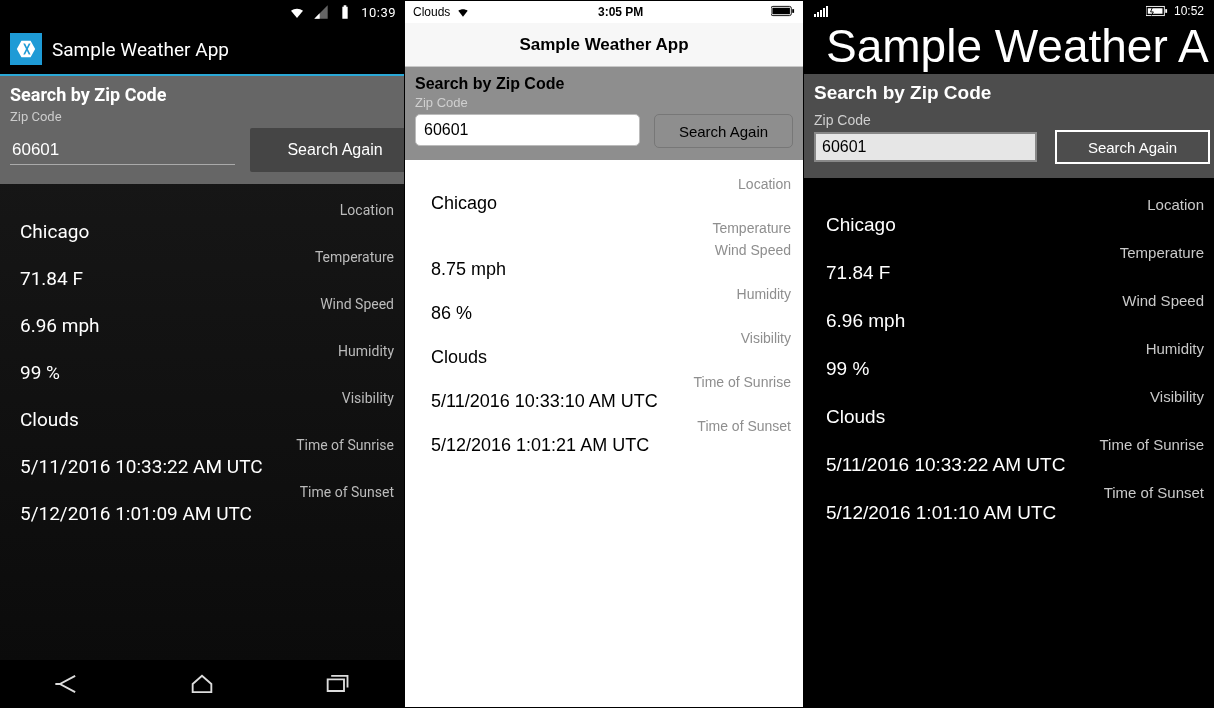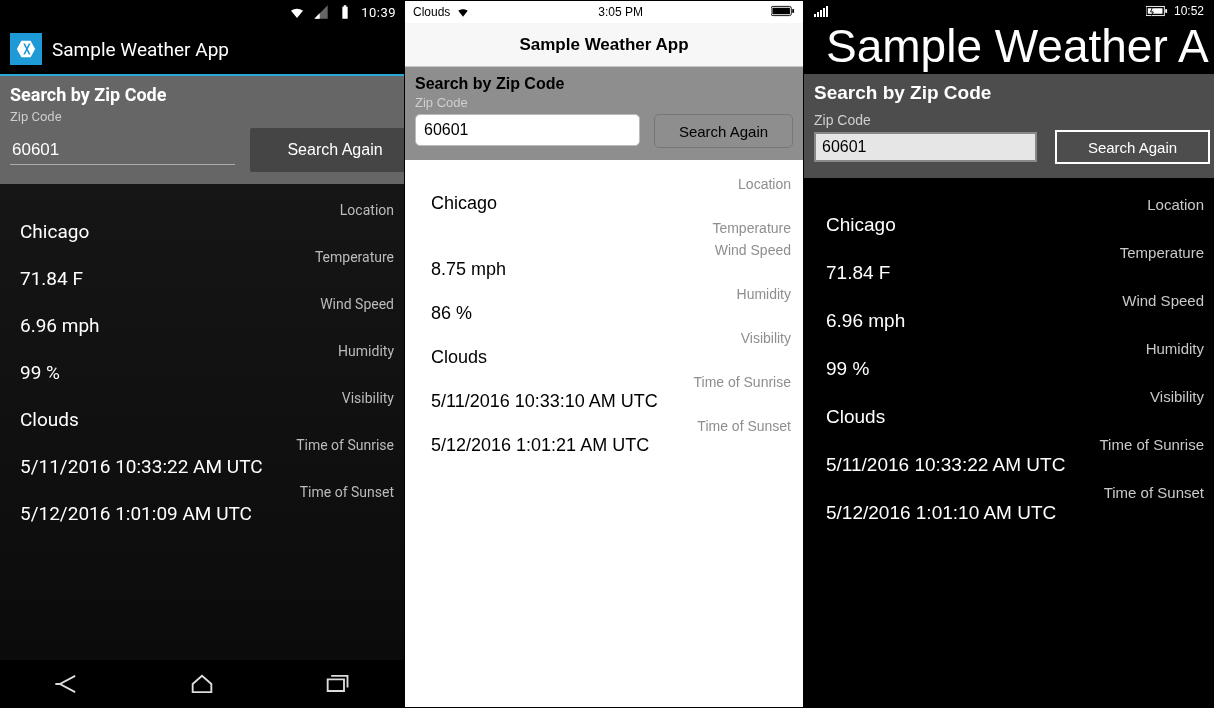--- a/index.html
+++ b/index.html
@@ -132,21 +132,21 @@
   </div>
 
   <div class="phone ios">
     <div class="statusbar">
       <div class="left">
         <span>Clouds</span>
         <svg width="14" height="14" viewBox="0 0 24 24">
             <path d="M12 20l8-10c-4.5-3.5-11.5-3.5-16 0l8 10z" fill="#000"></path>
           </svg>
       </div>
-      <div style="font-weight:400;">3:05 PM</div>
+      <div style="font-weight:700;">3:05 PM</div>
       <div class="right">
         <svg viewBox="0 0 26 12">
             <rect x="0" y="1" width="22" height="10" rx="2" fill="none" stroke="#000"></rect>
             <rect x="1.5" y="2.5" width="19" height="7" fill="#000"></rect>
             <rect x="23" y="4" width="2" height="4" fill="#000"></rect>
           </svg>
       </div>
     </div>
     <div class="header">
       <div class="title">Sample Weather App</div>

